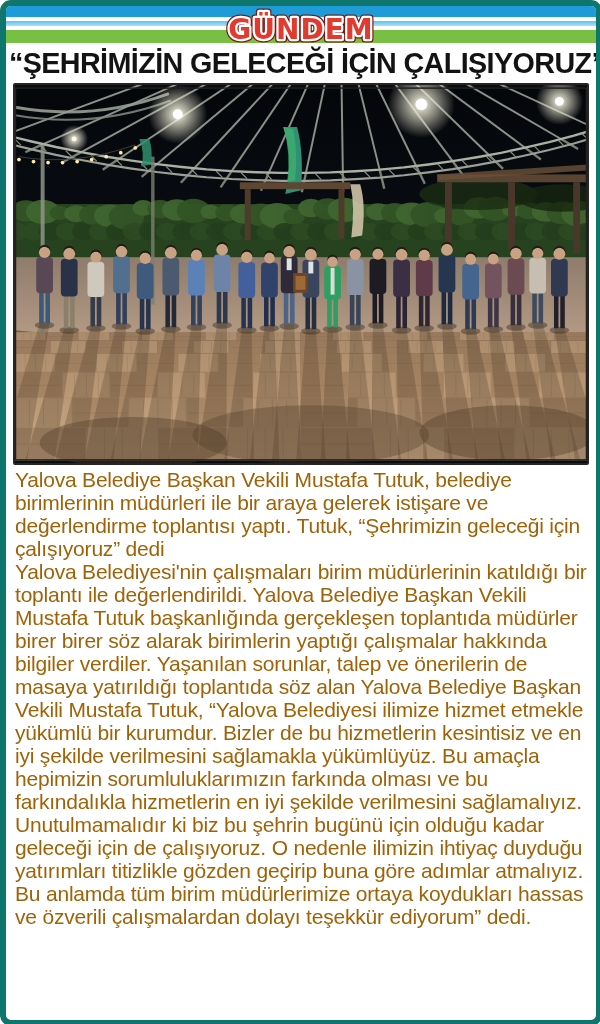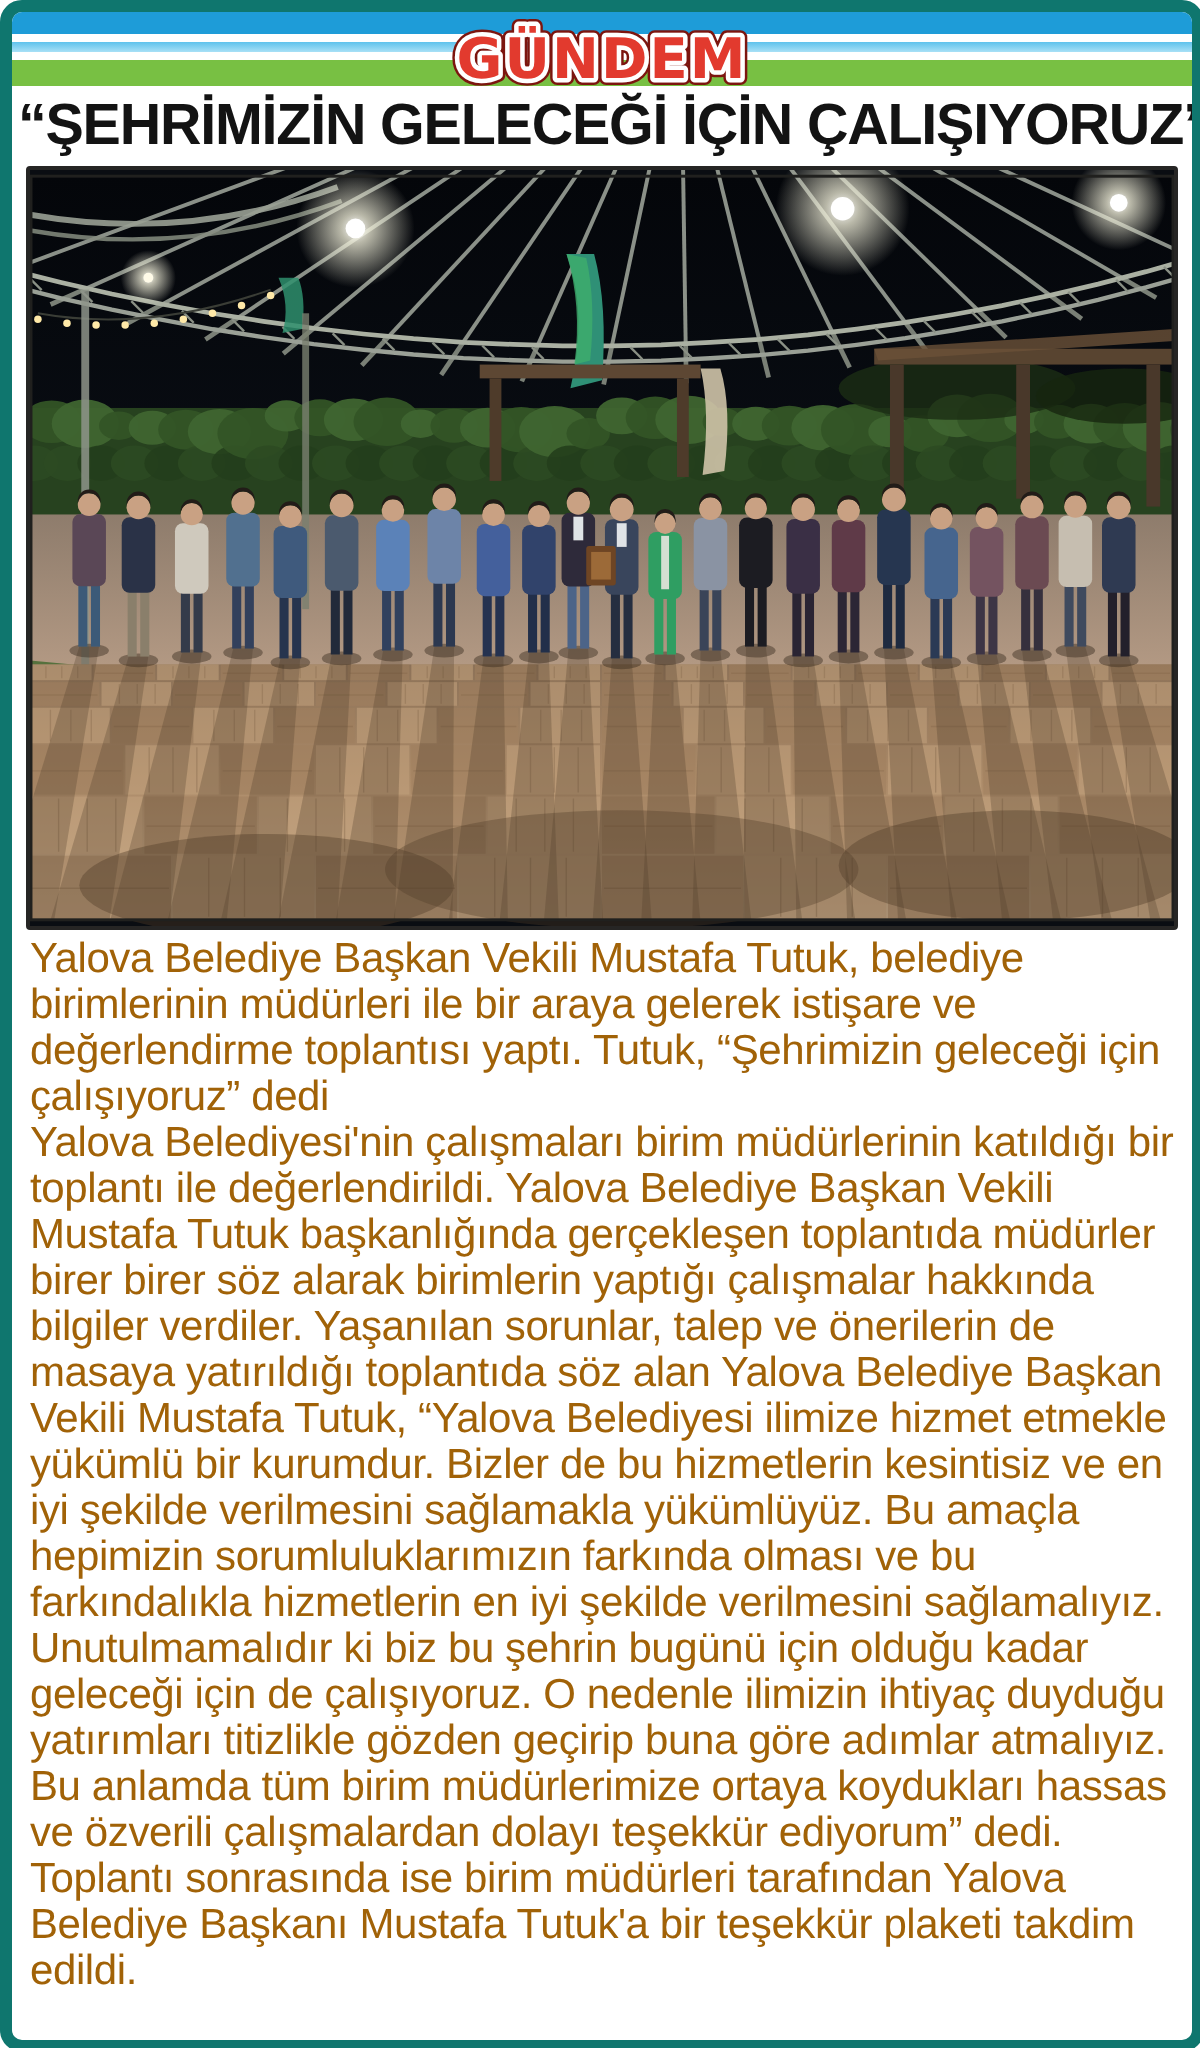--- a/index.html
+++ b/index.html
@@ -691,16 +691,15 @@
         <rect x="284.5" y="191" width="10" height="14" fill="#9c6a38"></rect>
       </g>
 
       <rect x="0.5" y="0.5" width="579" height="377" fill="none" stroke="#20201e" stroke-width="1.5"></rect>
     </svg>
   </div>
 
   <div class="article">
     <p>Yalova Belediye Başkan Vekili Mustafa Tutuk, belediye birimlerinin müdürleri ile bir araya gelerek istişare ve değerlendirme toplantısı yaptı. Tutuk, “Şehrimizin geleceği için çalışıyoruz” dedi</p>
     <p>Yalova Belediyesi'nin çalışmaları birim müdürlerinin katıldığı bir toplantı ile değerlendirildi. Yalova Belediye Başkan Vekili Mustafa Tutuk başkanlığında gerçekleşen toplantıda müdürler birer birer söz alarak birimlerin yaptığı çalışmalar hakkında bilgiler verdiler. Yaşanılan sorunlar, talep ve önerilerin de masaya yatırıldığı toplantıda söz alan Yalova Belediye Başkan Vekili Mustafa Tutuk, “Yalova Belediyesi ilimize hizmet etmekle yükümlü bir kurumdur. Bizler de bu hizmetlerin kesintisiz ve en iyi şekilde verilmesini sağlamakla yükümlüyüz. Bu amaçla hepimizin sorumluluklarımızın farkında olması ve bu farkındalıkla hizmetlerin en iyi şekilde verilmesini sağlamalıyız. Unutulmamalıdır ki biz bu şehrin bugünü için olduğu kadar geleceği için de çalışıyoruz. O nedenle ilimizin ihtiyaç duyduğu yatırımları titizlikle gözden geçirip buna göre adımlar atmalıyız. Bu anlamda tüm birim müdürlerimize ortaya koydukları hassas ve özverili çalışmalardan dolayı teşekkür ediyorum” dedi.</p>
-    <p>Toplantı sonrasında ise birim müdürleri tarafından Yalova Belediye Başkanı Mustafa Tutuk'a bir teşekkür plaketi takdim edildi.</p>
   </div>
 
 </div>
 
 </body></html>

